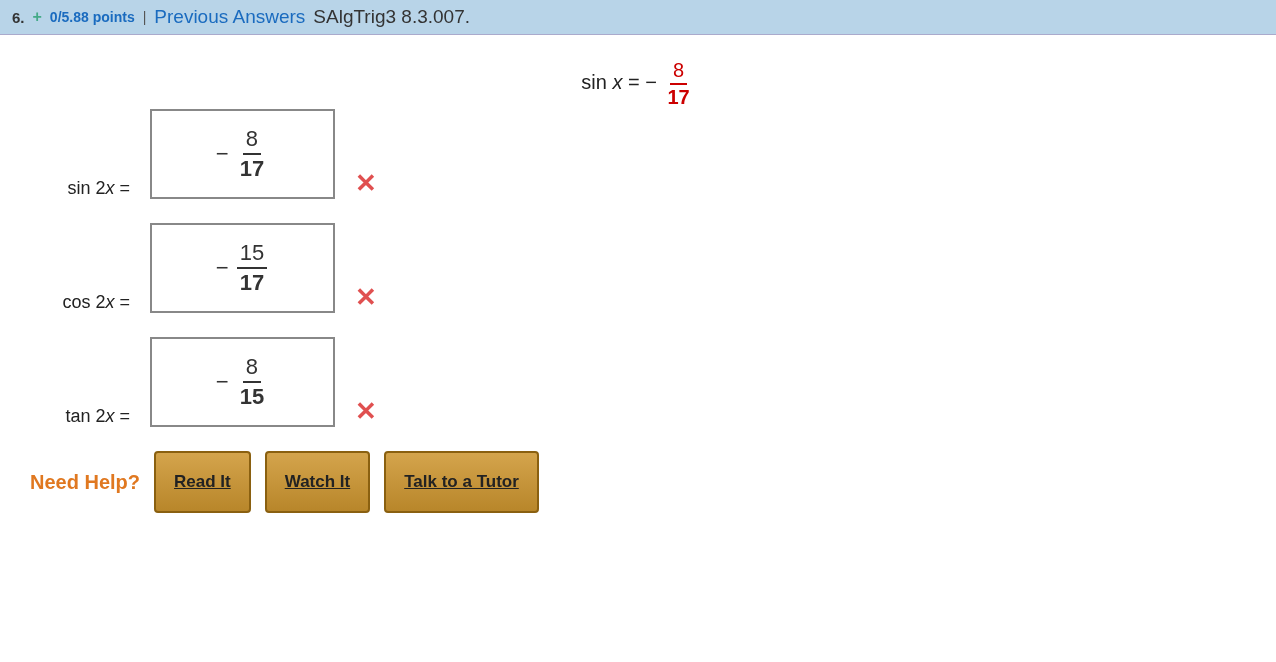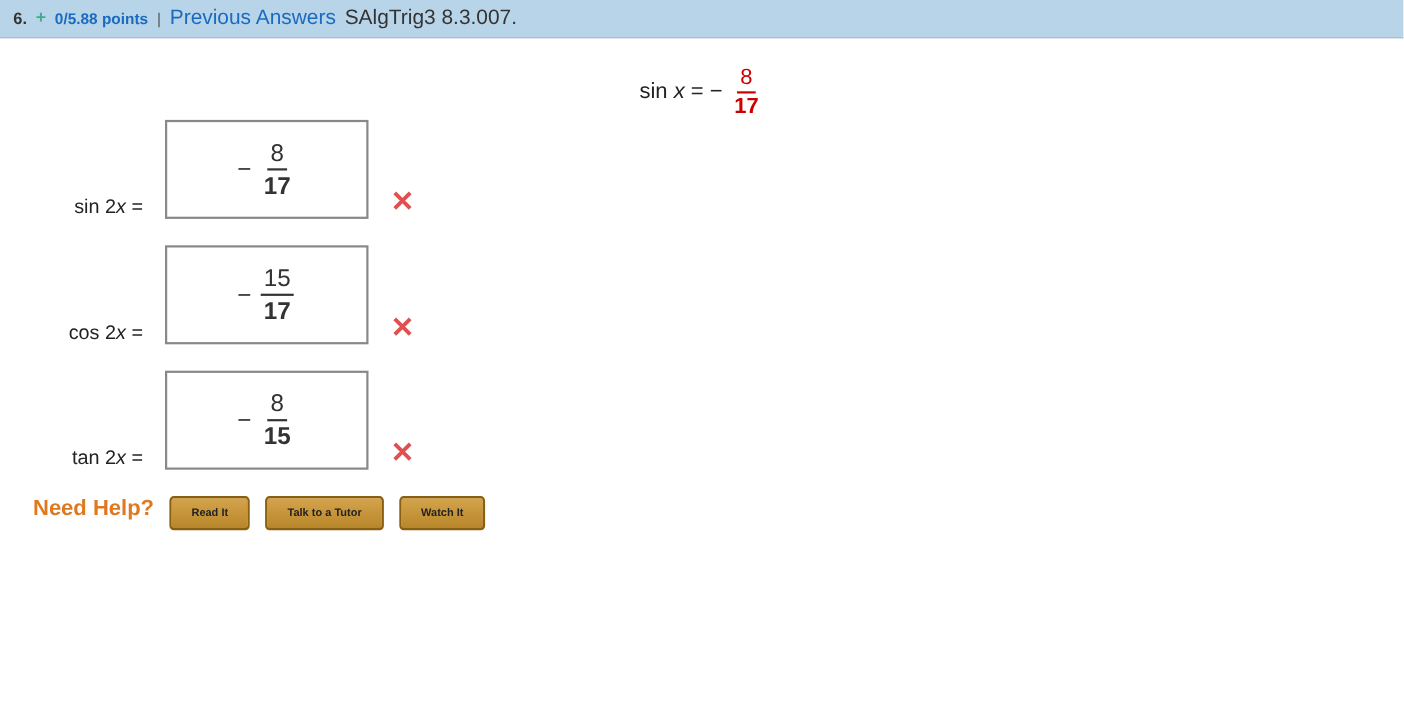--- a/index.html
+++ b/index.html
@@ -132,40 +132,42 @@
     }
 
     .wrong-mark {
       color: #e05050;
       font-size: 26px;
       font-weight: bold;
     }
 
     .help-section {
       display: flex;
+      align-items: center;
       gap: 14px;
       margin-top: 16px;
     }
 
     .need-help-label {
       color: #e07820;
       font-size: 20px;
       font-weight: bold;
     }
 
     .help-button {
       background: linear-gradient(to bottom, #d4a44c, #b8862a);
       border: 2px solid #8a6010;
       border-radius: 4px;
-      padding: 8px 18px;
-      font-size: 10px;
+      padding: 19px 18px;
+      font-size: 17px;
       font-weight: bold;
       color: #222;
       cursor: pointer;
       font-family: Arial, sans-serif;
+      text-decoration: underline;
     }
 
     .italic {
       font-style: italic;
     }
   </style>
 </head>
 <body>
 
 <div class="header-bar">
@@ -230,17 +232,17 @@
         </span>
       </div>
       <span class="wrong-mark">✕</span>
     </div>
 
   </div>
 
   <div class="help-section">
     <span class="need-help-label">Need Help?</span>
     <button class="help-button">Read It</button>
+    <button class="help-button">Watch It</button>
     <button class="help-button">Talk to a Tutor</button>
-    <button class="help-button">Watch It</button>
   </div>
 
 </div>
 
 </body></html>

